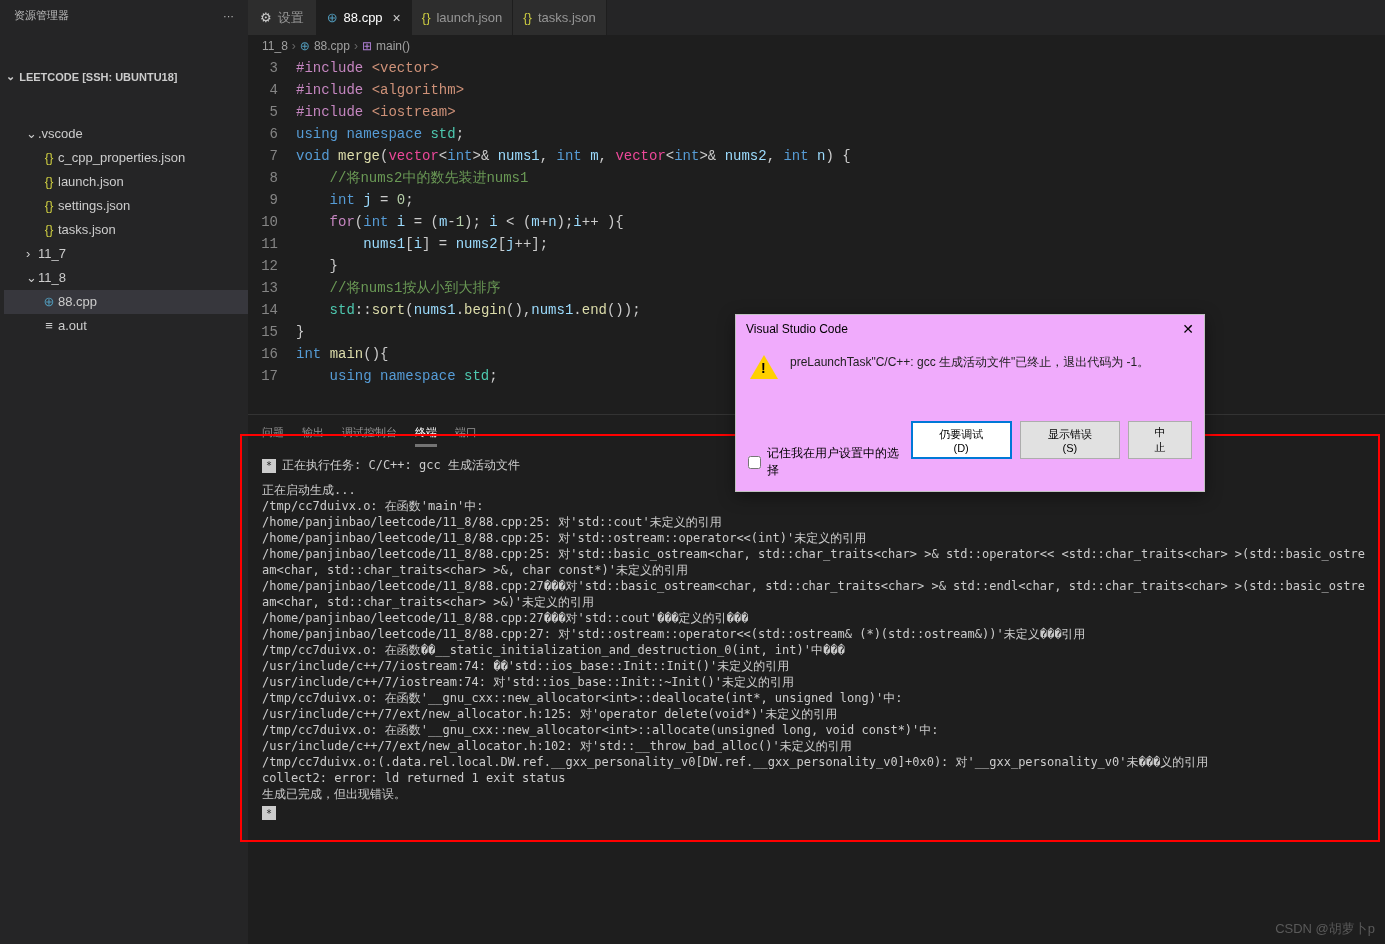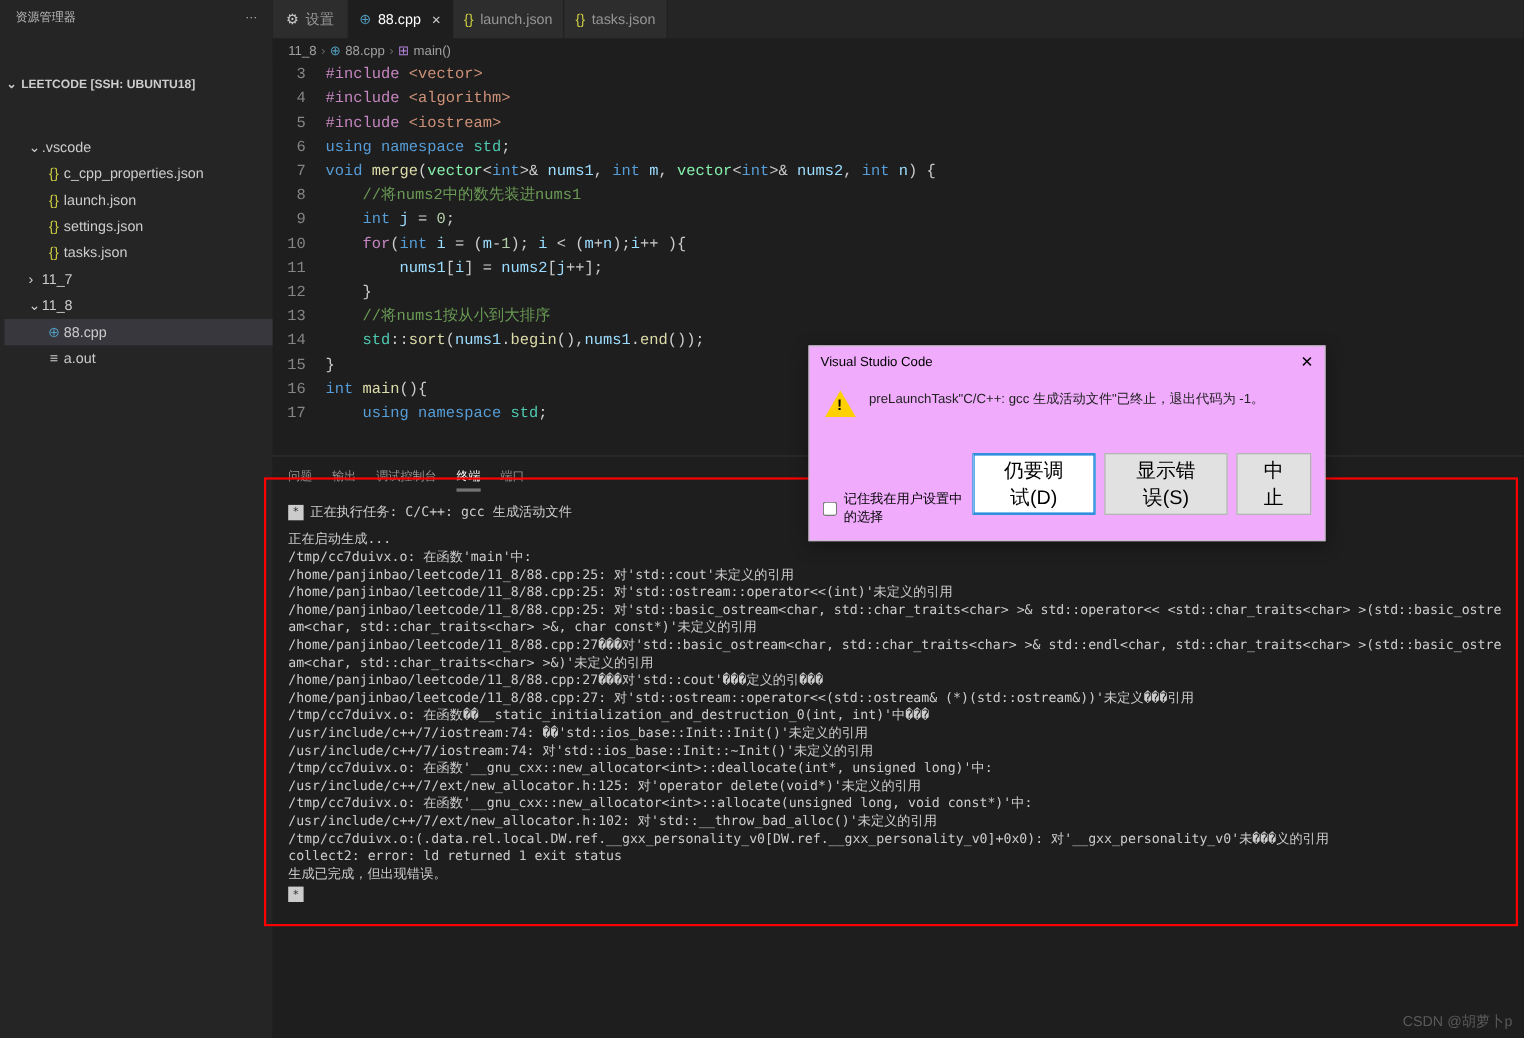--- a/index.html
+++ b/index.html
@@ -26,21 +26,21 @@
 .tab.active { background: #1e1e1e; color: #ffffff; }
 .tab .close { color: #cccccc; font-size: 14px; margin-left: 4px; }
 .breadcrumb { display: flex; align-items: center; padding: 4px 14px; font-size: 12px; color: #a0a0a0; gap: 4px; background: #1e1e1e; }
 .breadcrumb .sep { color: #666; }
 .code-area { flex: 1; font-family: Consolas, "Courier New", monospace; font-size: 14px; line-height: 22px; overflow: hidden; }
 .code-line { display: flex; }
 .line-num { width: 48px; text-align: right; padding-right: 18px; color: #858585; user-select: none; }
 .line-content { white-space: pre; }
 .kw { color: #569cd6; }
 .str { color: #ce9178; }
-.type { color: #86efac; }
+.type { color: #ec4899; }
 .fn { color: #dcdcaa; }
 .num { color: #b5cea8; }
 .comment { color: #6a9955; }
 .var { color: #9cdcfe; }
 .inc { color: #c586c0; }
 .ns { color: #4ec9b0; }
 .panel { height: 530px; background: #1e1e1e; border-top: 1px solid #333; display: flex; flex-direction: column; }
 .panel-tabs { display: flex; padding: 6px 14px 0; gap: 18px; font-size: 11px; color: #969696; }
 .panel-tab { padding: 4px 0; cursor: pointer; }
 .panel-tab.active { color: #ffffff; border-bottom: 3px solid #737373; }
@@ -53,21 +53,21 @@
 .dialog-title { display: flex; justify-content: space-between; padding: 6px 10px; color: #000; align-items: center; }
 .dialog-title .x { cursor: pointer; font-size: 14px; }
 .dialog-body { display: flex; padding: 10px 14px 14px; align-items: flex-start; gap: 12px; }
 .warn-icon { width: 0; height: 0; border-left: 14px solid transparent; border-right: 14px solid transparent; border-bottom: 24px solid #ffd000; position: relative; margin-top: 2px; }
 .warn-icon::after { content: "!"; position: absolute; left: -3px; top: 5px; color: #000; font-weight: bold; font-size: 14px; }
 .dialog-msg { flex: 1; font-size: 12px; line-height: 18px; color: #222; }
 .dialog-footer { display: flex; justify-content: space-between; align-items: center; padding: 8px 12px 12px; }
 .dialog-check { display: flex; align-items: center; gap: 6px; font-size: 12px; margin-top: 44px; }
 .dialog-check input { width: 13px; height: 13px; }
 .dialog-buttons { display: flex; gap: 8px; }
-.dlg-btn { padding: 3px 20px; border: 1px solid #adadad; background: #e1e1e1; cursor: pointer; font-size: 18px; }
+.dlg-btn { padding: 3px 20px; border: 1px solid #adadad; background: #e1e1e1; cursor: pointer; font-size: 11px; }
 .dlg-btn.primary { border: 1px solid #0078d7; background: #fff; box-shadow: 0 0 0 1px #0078d7 inset; }
 .watermark { position: absolute; right: 10px; bottom: 6px; color: #5a5a5a; font-size: 13px; }
 .term-footer { margin-top: 4px; }
 </style>
 </head>
 <body>
 
 <div class="main-layout">
   <div class="sidebar">
     <div class="sidebar-header">

